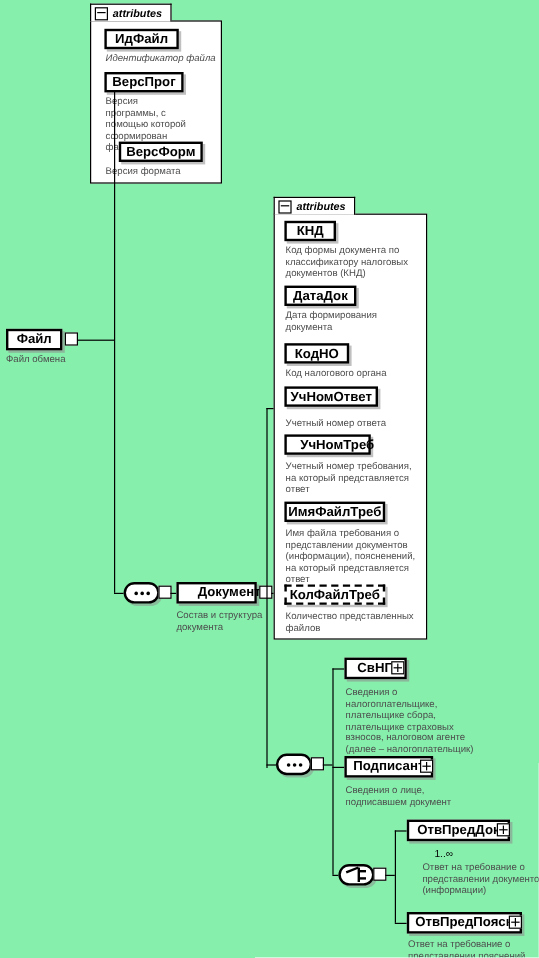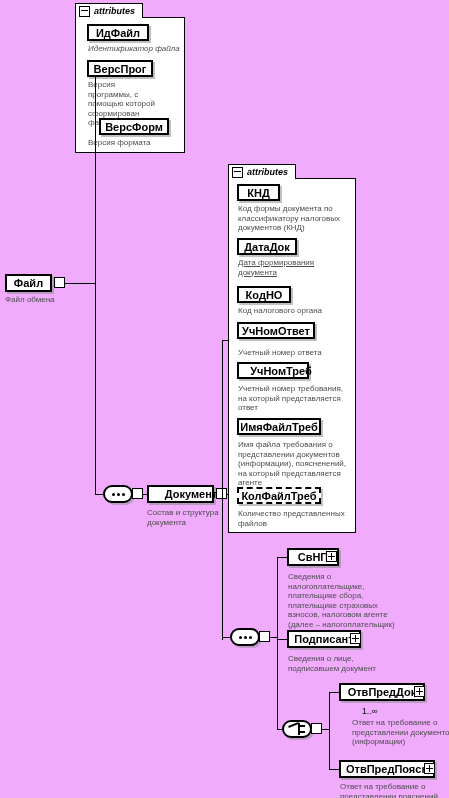--- a/index.html
+++ b/index.html
@@ -7,21 +7,21 @@
     padding: 0;
     background: #ffffff;
   }
   body {
     font-family: "Liberation Sans", sans-serif;
   }
   #canvas {
     position: relative;
     width: 449px;
     height: 798px;
-    background: #f0abfc;
+    background: #86efac;
     overflow: hidden;
   }
   
   .node {
     position: absolute;
     box-sizing: border-box;
     border: 2px solid #000000;
     background: #ffffff;
     display: flex;
     align-items: center;
@@ -244,41 +244,41 @@
   <div class="attrbox" style="left:228px; top:178px; width:128px; height:355px;"></div>
 
   <div class="node" style="left:237px; top:184px; width:43px; height:17px;">
     <span>КНД</span>
   </div>
   <div class="desc" style="left:238px; top:204px; width:113px;">Код формы документа по классификатору налоговых документов (КНД)</div>
 
   <div class="node" style="left:237px; top:238px; width:60px; height:17px;">
     <span>ДатаДок</span>
   </div>
-  <div class="desc" style="left:238px; top:258px; width:80px;text-decoration:underline;">Дата формирования документа</div>
+  <div class="desc" style="left:238px; top:258px; width:80px;">Дата формирования документа</div>
 
   <div class="node" style="left:237px; top:286px; width:54px; height:17px;">
     <span>КодНО</span>
   </div>
   <div class="desc" style="left:238px; top:306px; width:110px;">Код налогового органа</div>
 
   <div class="node" style="left:237px; top:322px; width:78px; height:17px;">
     <span>УчНомОтвет</span>
   </div>
   <div class="desc" style="left:238px; top:348px; width:110px;">Учетный номер ответа</div>
 
   <div class="node" style="left:237px; top:362px; width:72px; height:17px;padding-left:16px;">
     <span>УчНомТреб</span>
   </div>
   <div class="desc" style="left:238px; top:384px; width:105px;">Учетный номер требования, на который представляется ответ</div>
 
   <div class="node" style="left:237px; top:418px; width:84px; height:17px;">
     <span>ИмяФайлТреб</span>
   </div>
-  <div class="desc" style="left:238px; top:440px; width:112px;">Имя файла требования о представлении документов (информации), поясненений, на который представляется агенте</div>
+  <div class="desc" style="left:238px; top:440px; width:112px;">Имя файла требования о представлении документов (информации), поясненений, на который представляется ответ</div>
 
   <div class="node optional" style="left:237px; top:487px; width:84px; height:17px;">
     <span>КолФайлТреб</span>
   </div>
   <div class="desc" style="left:238px; top:509px; width:112px;">Количество представленных файлов</div>
 
   <div class="connector" style="left:230px; top:628px;">
     <span class="seqdots">
         <i></i>
         <i></i>

